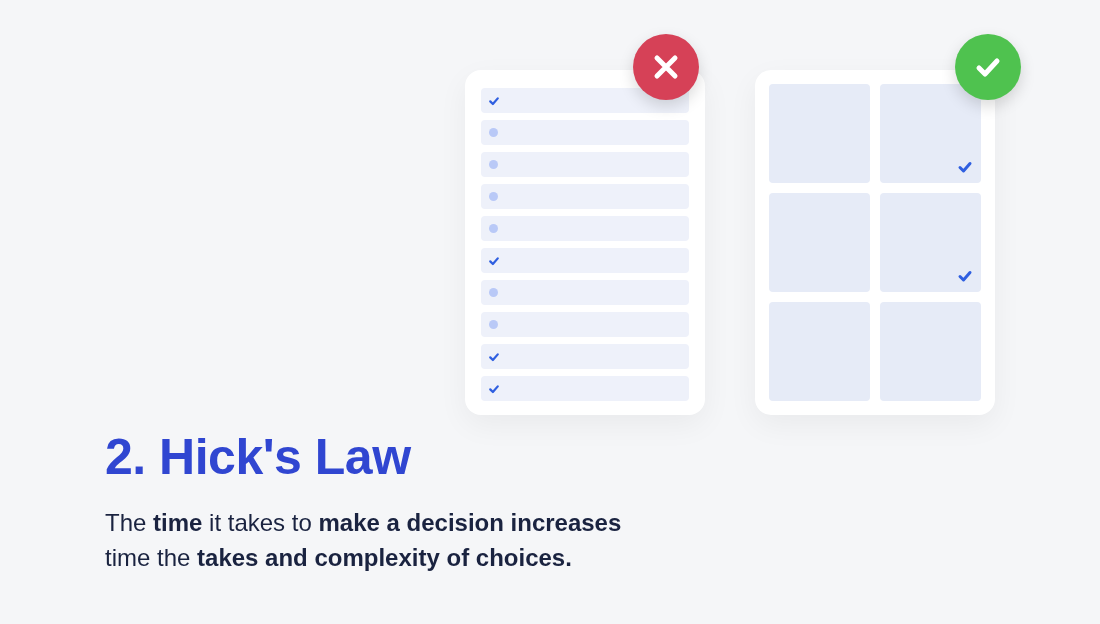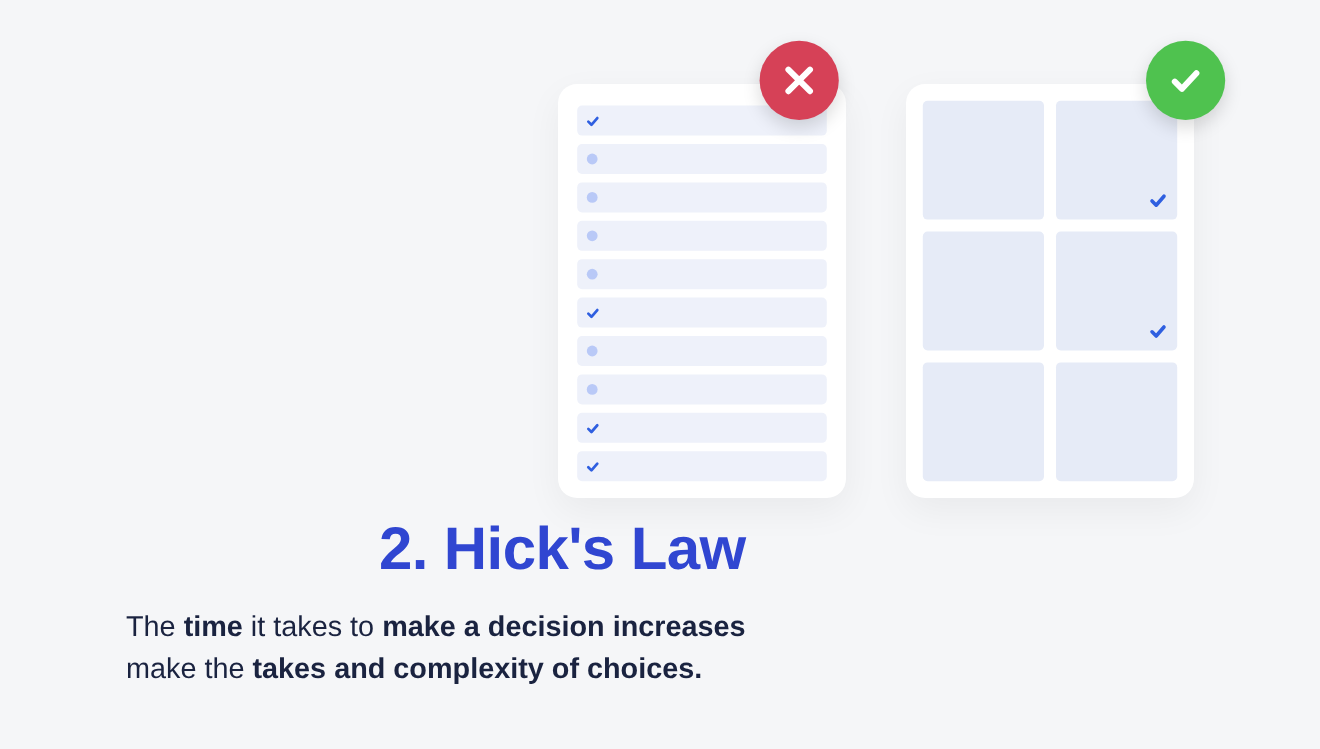--- a/index.html
+++ b/index.html
@@ -101,21 +101,20 @@
       position: absolute;
       left: 105px;
       bottom: 48px;
     }
     .heading {
       font-size: 50px;
       font-weight: 800;
       color: #3046d1;
       letter-spacing: -0.5px;
       margin-bottom: 20px;
-      text-align: right;
     }
     .description {
       font-size: 24px;
       color: #1a2340;
       line-height: 1.45;
       font-weight: 400;
     }
     .description .bold {
       font-weight: 700;
     }
@@ -190,15 +189,15 @@
 <div class="badge badge-good">
   <svg width="34" height="34" viewBox="0 0 34 34">
     <path d="M8 18 L14 24 L26 11" stroke="#ffffff" stroke-width="5" stroke-linecap="round" stroke-linejoin="round" fill="none"></path>
   </svg>
 </div>
 
 <div class="text-block">
   <h1 class="heading">2. Hick's Law</h1>
   <p class="description">
     <span>The </span><span class="bold">time</span><span> it takes to </span><span class="bold">make a decision increases</span><br>
-    <span>make the </span><span class="bold">takes and complexity of choices.</span>
+    <span>time the </span><span class="bold">takes and complexity of choices.</span>
   </p>
 </div>
 
 </body></html>

